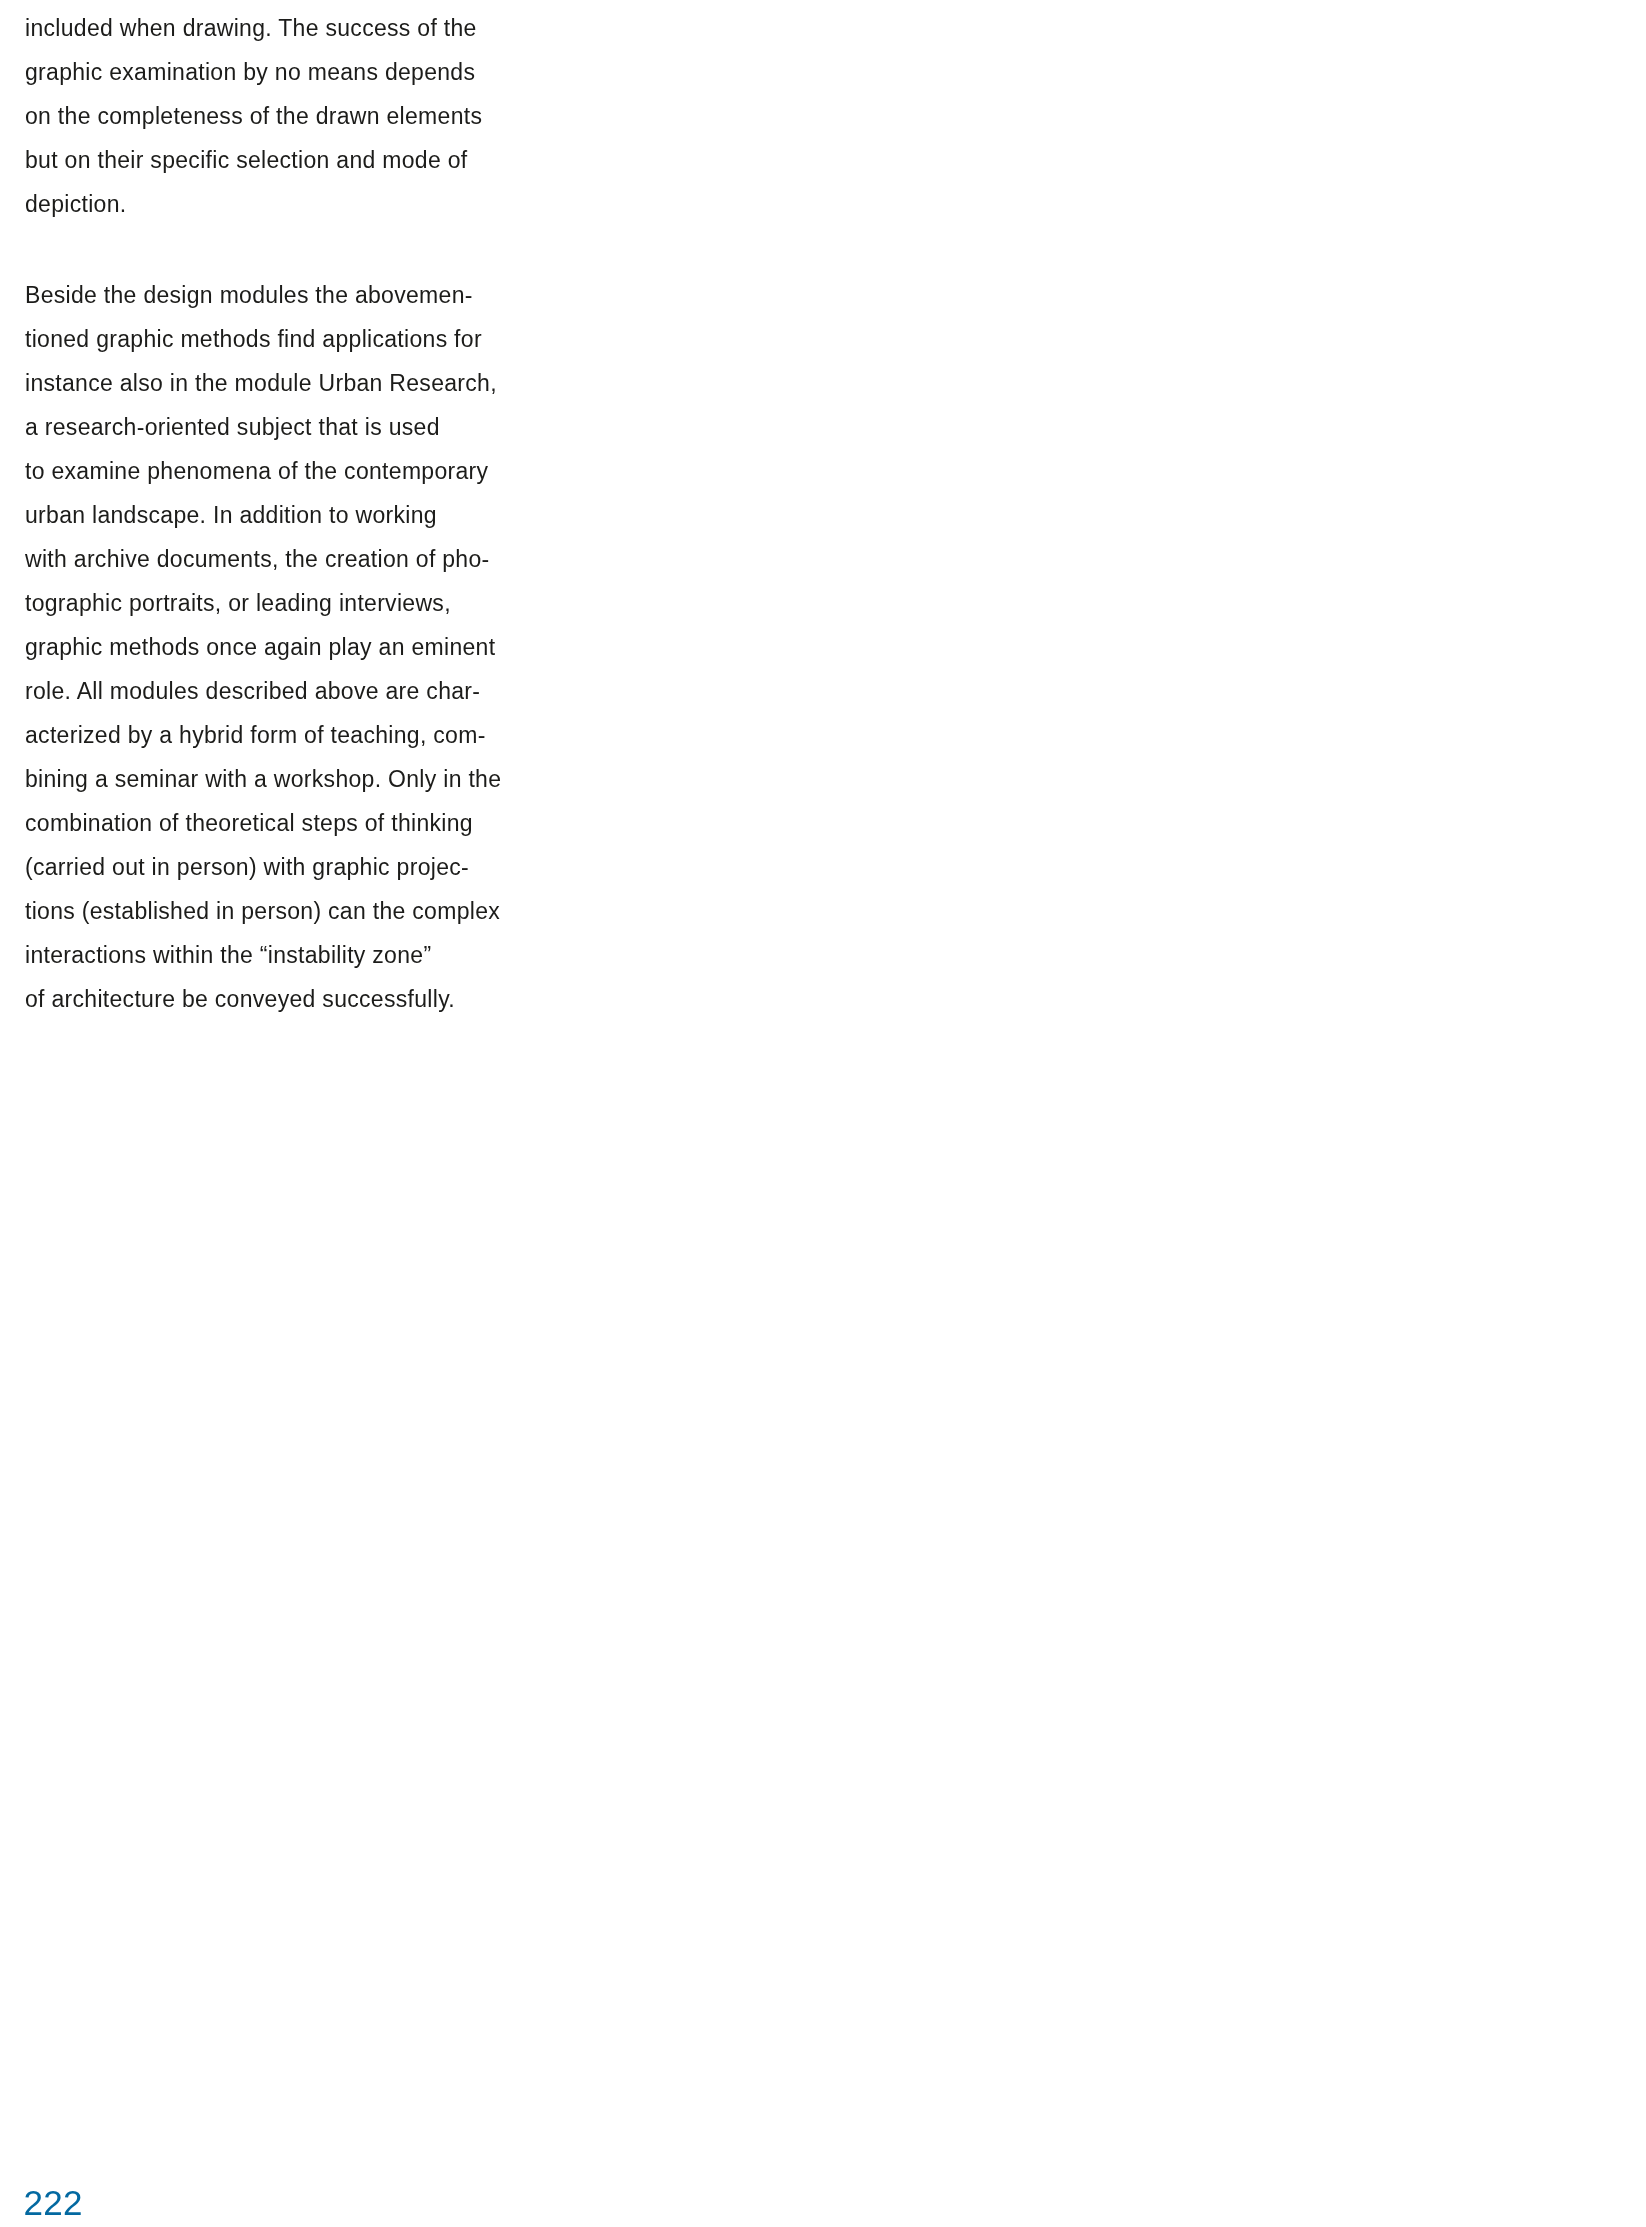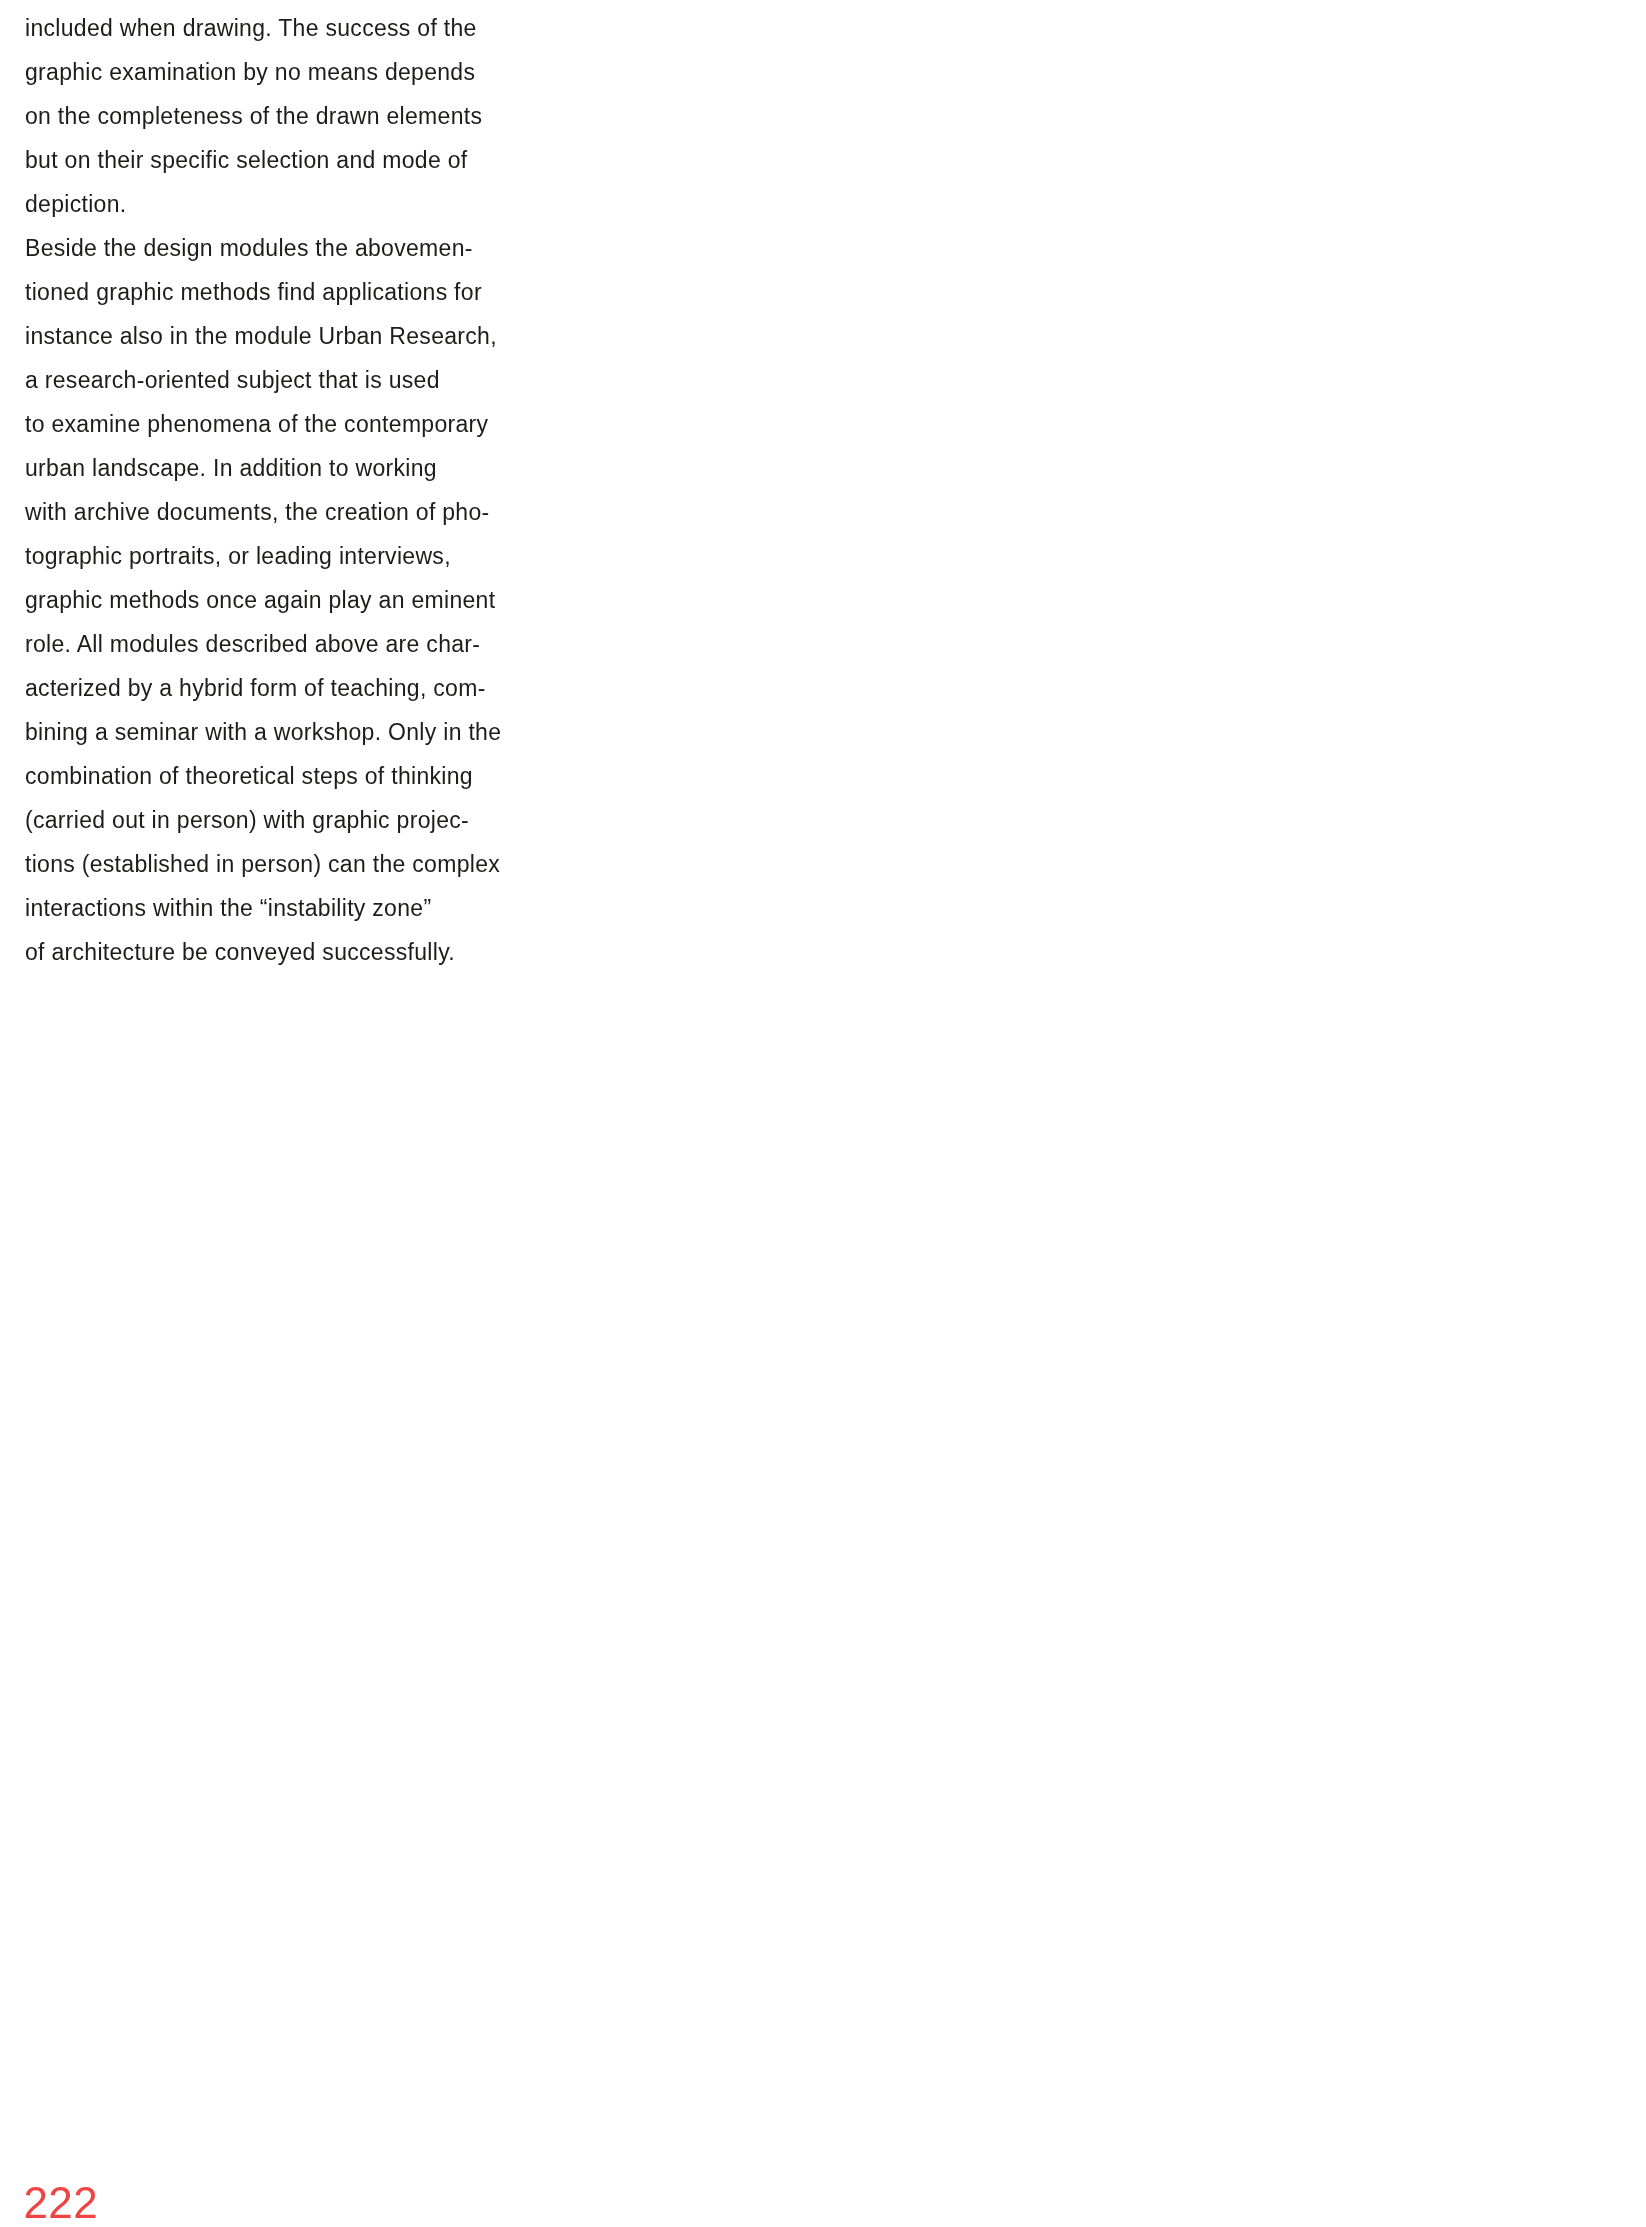--- a/index.html
+++ b/index.html
@@ -24,29 +24,30 @@
   }
   .para {
     margin: 0;
     font-size: 23px;
     line-height: 44px;
     letter-spacing: 0.3px;
     white-space: pre-line; 
     color: #1c1c1a;
   }
   .para + .para {
+    margin-top: 47px;
   }
   .page-number {
     position: absolute;
     left: 23.6px;
     top: 2181px;
-    font-size: 44px;
+    font-size: 35px;
     line-height: 44px;
     letter-spacing: 0.3px;
-    color: #ef4444;
+    color: #0369a1;
   }
 </style>
 </head>
 <body>
 
 <div class="page">
   <div class="text-block">
     <p class="para">included when drawing. The success of the
 graphic examination by no means depends
 on the completeness of the drawn elements

